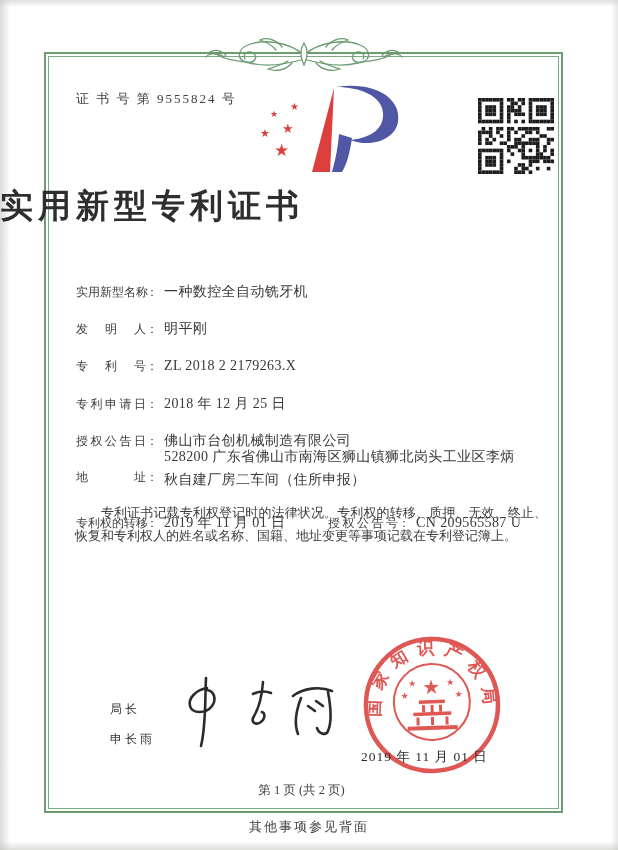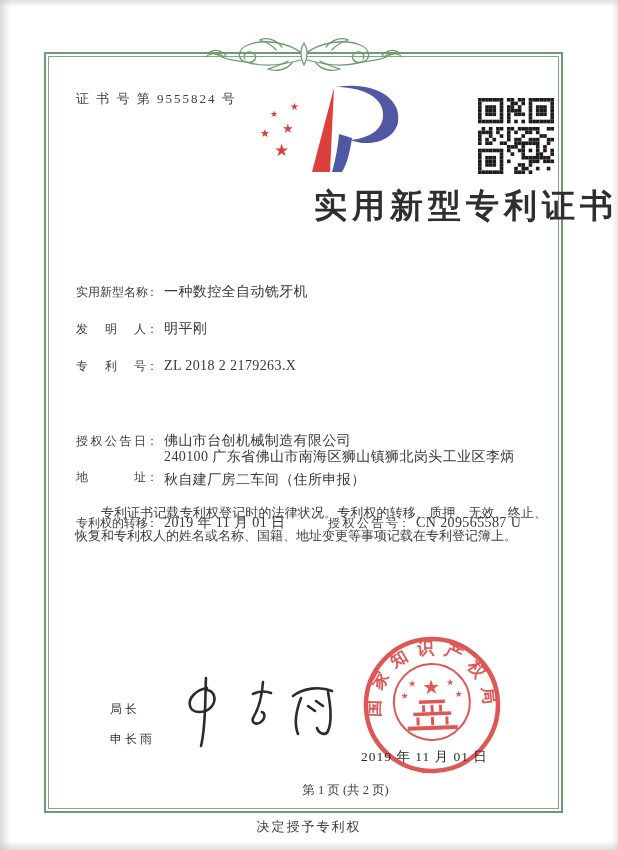--- a/index.html
+++ b/index.html
@@ -13,41 +13,41 @@
   .edge-bottom{left:0;bottom:0;right:0;height:9px;background:linear-gradient(to top,#c2c2c0,rgba(255,255,255,0));}
   
   .frame{position:absolute;left:44px;top:52px;width:515px;height:757px;border:2.5px solid #6e9c72;}
   .frame-inner{position:absolute;inset:2px;border:1px solid #7da881;}
   .flourish{position:absolute;left:50%;top:-19px;transform:translateX(-50%);}
   
   .certno{position:absolute;left:76px;top:90px;font-size:13px;letter-spacing:2px;color:#3f3f3f;}
   .logo{position:absolute;left:248px;top:80px;width:170px;height:100px;}
   .logo .star{position:absolute;color:#dc3f3c;line-height:1;}
   .qr{position:absolute;left:478px;top:98px;width:76px;height:76px;}
-  .title{position:absolute;left:0;right:0;top:184px;text-align:right;font-size:33px;font-weight:600;
+  .title{position:absolute;left:0;right:0;top:184px;text-align:left;font-size:33px;font-weight:600;
          letter-spacing:5px;color:#2e2e2e;}
   
   .row{position:absolute;left:76px;white-space:nowrap;}
   .lbl{display:inline-block;width:70px;font-size:12px;text-align:justify;text-align-last:justify;
        vertical-align:baseline;color:#3c3c3c;margin-top:24px;}
   .colon{font-size:12px;margin-right:6px;}
   .val{font-size:14px;letter-spacing:.4px;color:#383838;}
   .val-block{display:inline-block;vertical-align:top;white-space:pre-line;max-width:388px;line-height:23px;}
   .pair2{margin-left:14px;}
   .val-w{display:inline-block;min-width:150px;}
   
   .legal{position:absolute;left:75px;top:501px;width:472px;font-size:13px;line-height:23px;
          text-align:justify;color:#3d3d3d;}
   .legal p{margin:0;text-indent:2em;}
   
   .director{position:absolute;left:102px;top:694px;font-size:12px;letter-spacing:3px;line-height:30px;color:#333;margin-left:8px;}
   .sig{position:absolute;left:160px;top:668px;}
   .seal{position:absolute;left:356px;top:632px;width:152px;height:152px;opacity:.93;}
   .sealdate{position:absolute;left:361px;top:748px;font-size:13.5px;letter-spacing:1px;color:#2c2c2c;z-index:5;}
-  .pageno{position:absolute;left:44px;width:515px;top:782px;text-align:center;font-size:12.5px;color:#3d3d3d;padding-left:44px;}
+  .pageno{position:absolute;left:44px;width:515px;top:782px;text-align:center;font-size:12.5px;color:#3d3d3d;}
   .backnote{position:absolute;left:0;right:0;top:818px;text-align:center;font-size:13px;letter-spacing:2px;color:#3d3d3d;}
 </style>
 </head>
 <body>
 
 <div class="page">
 
   <div class="edge edge-top"></div>
   <div class="edge edge-left"></div>
   <div class="edge edge-right"></div>
@@ -311,25 +311,28 @@
 
   <div class="row" style="top:260px">
     <span class="lbl">实用新型名称</span><span class="colon">：</span><span class="val">一种数控全自动铣牙机</span>
   </div>
   <div class="row" style="top:297px">
     <span class="lbl">发明人</span><span class="colon">：</span><span class="val">明平刚</span>
   </div>
   <div class="row" style="top:334px">
     <span class="lbl">专利号</span><span class="colon">：</span><span class="val">ZL 2018 2 2179263.X</span>
   </div>
+  <div class="row" style="top:372px">
+    <span class="lbl">专利申请日</span><span class="colon">：</span><span class="val">2018 年 12 月 25 日</span>
+  </div>
   <div class="row" style="top:409px">
     <span class="lbl">授权公告日</span><span class="colon">：</span><span class="val">佛山市台创机械制造有限公司</span>
   </div>
   <div class="row" style="top:445px">
-    <span class="lbl">地址</span><span class="colon">：</span><span class="val val-block">240100 广东省佛山市南海区狮山镇狮北岗头工业区李炳
+    <span class="lbl">地址</span><span class="colon">：</span><span class="val val-block">528200 广东省佛山市南海区狮山镇狮北岗头工业区李炳
 秋自建厂房二车间（住所申报）</span>
   </div>
   <div class="row" style="top:491px">
     <span class="pair1"><span class="lbl">专利权的转移</span><span class="colon">：</span><span class="val val-w">2019 年 11 月 01 日</span></span><span class="pair2"><span class="lbl">授权公告号</span><span class="colon">：</span><span class="val">CN 209565587 U</span></span>
   </div>
 
   <div class="legal">
     <p>专利证书记载专利权登记时的法律状况。专利权的转移、质押、无效、终止、恢复和专利权人的姓名或名称、国籍、地址变更等事项记载在专利登记簿上。</p>
   </div>
 
@@ -376,15 +379,15 @@
         <rect x="-16" y="15" width="3" height="8"></rect>
           <rect x="13" y="15" width="3" height="8"></rect>
           <rect x="-1.5" y="15" width="3" height="8"></rect>
         <rect x="-25" y="24" width="50" height="4"></rect>
       </g>
     </g>
   </svg>
   <div class="sealdate">2019 年 11 月 01 日</div>
 
   <div class="pageno">第 1 页 (共 2 页)</div>
-  <div class="backnote">决定授予专利权</div>
+  <div class="backnote">其他事项参见背面</div>
 
 </div>
 
 </body></html>

